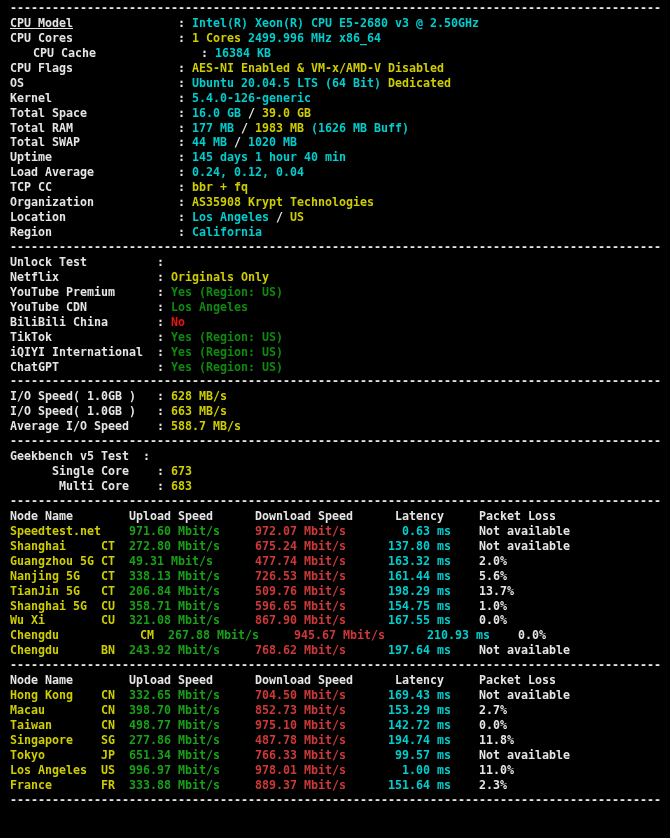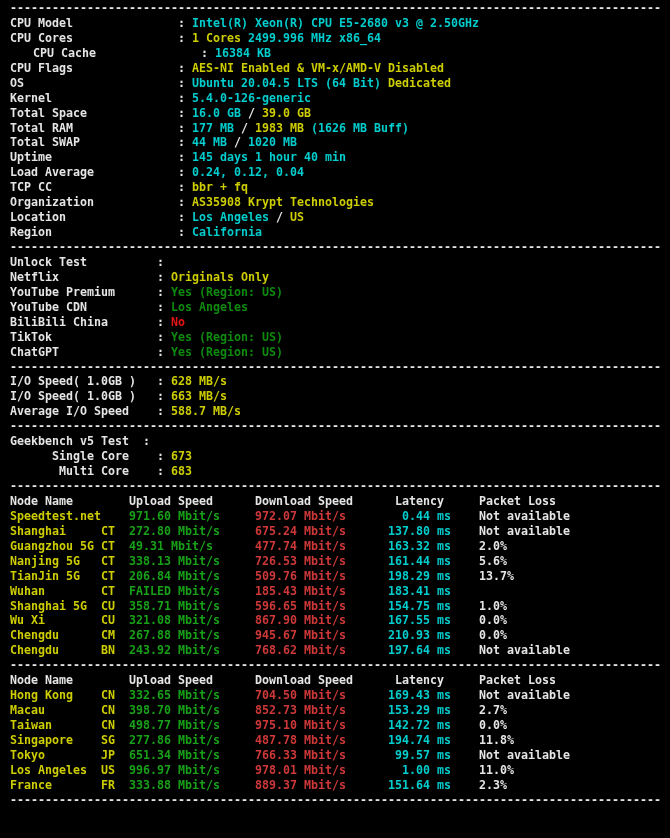--- a/index.html
+++ b/index.html
@@ -16,21 +16,21 @@
     overflow:hidden;
   }
   .line{white-space:pre;height:14.95px;}
   .line span{white-space:pre;}
 </style>
 </head>
 <body>
 
 <div id="terminal">
     <div class="line"><span style="color: rgb(229, 229, 229);">---------------------------------------------------------------------------------------------</span></div>
-    <div class="line"><span style="color: rgb(229, 229, 229);">CPU Model</span><span style="color: rgb(229, 229, 229);">               : </span><span style="color: rgb(0, 205, 205);">Intel(R) Xeon(R) CPU E5-2680 v3 @ 2.50GHz</span></div>
+    <div class="line"><span style="color: rgb(229, 229, 229); text-decoration: underline;">CPU Model</span><span style="color: rgb(229, 229, 229);">               : </span><span style="color: rgb(0, 205, 205);">Intel(R) Xeon(R) CPU E5-2680 v3 @ 2.50GHz</span></div>
     <div class="line"><span style="color: rgb(229, 229, 229);">CPU Cores</span><span style="color: rgb(229, 229, 229);">               : </span><span style="color: rgb(205, 205, 0);">1 Cores </span><span style="color: rgb(0, 205, 205);">2499.996 MHz x86_64</span></div>
     <div class="line"><span style="color: rgb(229, 229, 229); margin-left: 23px;">CPU Cache</span><span style="color: rgb(229, 229, 229);">               : </span><span style="color: rgb(0, 205, 205);">16384 KB</span></div>
     <div class="line"><span style="color: rgb(229, 229, 229);">CPU Flags</span><span style="color: rgb(229, 229, 229);">               : </span><span style="color: rgb(205, 205, 0);">AES-NI Enabled &amp; VM-x/AMD-V Disabled</span></div>
     <div class="line"><span style="color: rgb(229, 229, 229);">OS</span><span style="color: rgb(229, 229, 229);">                      : </span><span style="color: rgb(0, 205, 205);">Ubuntu 20.04.5 LTS (64 Bit) </span><span style="color: rgb(205, 205, 0);">Dedicated</span></div>
     <div class="line"><span style="color: rgb(229, 229, 229);">Kernel</span><span style="color: rgb(229, 229, 229);">                  : </span><span style="color: rgb(0, 205, 205);">5.4.0-126-generic</span></div>
     <div class="line"><span style="color: rgb(229, 229, 229);">Total Space</span><span style="color: rgb(229, 229, 229);">             : </span><span style="color: rgb(0, 205, 205);">16.0 GB </span><span style="color: rgb(229, 229, 229);">/ </span><span style="color: rgb(205, 205, 0);">39.0 GB</span></div>
     <div class="line"><span style="color: rgb(229, 229, 229);">Total RAM</span><span style="color: rgb(229, 229, 229);">               : </span><span style="color: rgb(0, 205, 205);">177 MB </span><span style="color: rgb(229, 229, 229);">/ </span><span style="color: rgb(205, 205, 0);">1983 MB </span><span style="color: rgb(0, 205, 205);">(1626 MB Buff)</span></div>
     <div class="line"><span style="color: rgb(229, 229, 229);">Total SWAP</span><span style="color: rgb(229, 229, 229);">              : </span><span style="color: rgb(0, 205, 205);">44 MB </span><span style="color: rgb(229, 229, 229);">/ </span><span style="color: rgb(0, 205, 205);">1020 MB</span></div>
     <div class="line"><span style="color: rgb(229, 229, 229);">Uptime</span><span style="color: rgb(229, 229, 229);">                  : </span><span style="color: rgb(0, 205, 205);">145 days 1 hour 40 min</span></div>
     <div class="line"><span style="color: rgb(229, 229, 229);">Load Average</span><span style="color: rgb(229, 229, 229);">            : </span><span style="color: rgb(0, 205, 205);">0.24, 0.12, 0.04</span></div>
@@ -38,40 +38,40 @@
     <div class="line"><span style="color: rgb(229, 229, 229);">Organization</span><span style="color: rgb(229, 229, 229);">            : </span><span style="color: rgb(205, 205, 0);">AS35908 Krypt Technologies</span></div>
     <div class="line"><span style="color: rgb(229, 229, 229);">Location</span><span style="color: rgb(229, 229, 229);">                : </span><span style="color: rgb(0, 205, 205);">Los Angeles </span><span style="color: rgb(229, 229, 229);">/ </span><span style="color: rgb(205, 205, 0);">US</span></div>
     <div class="line"><span style="color: rgb(229, 229, 229);">Region</span><span style="color: rgb(229, 229, 229);">                  : </span><span style="color: rgb(0, 205, 205);">California</span></div>
     <div class="line"><span style="color: rgb(229, 229, 229);">---------------------------------------------------------------------------------------------</span></div>
     <div class="line"><span style="color: rgb(229, 229, 229);">Unlock Test</span><span style="color: rgb(229, 229, 229);">          : </span></div>
     <div class="line"><span style="color: rgb(229, 229, 229);">Netflix</span><span style="color: rgb(229, 229, 229);">              : </span><span style="color: rgb(205, 205, 0);">Originals Only</span></div>
     <div class="line"><span style="color: rgb(229, 229, 229);">YouTube Premium</span><span style="color: rgb(229, 229, 229);">      : </span><span style="color: rgb(14, 139, 14);">Yes (Region: US)</span></div>
     <div class="line"><span style="color: rgb(229, 229, 229);">YouTube CDN</span><span style="color: rgb(229, 229, 229);">          : </span><span style="color: rgb(14, 139, 14);">Los Angeles</span></div>
     <div class="line"><span style="color: rgb(229, 229, 229);">BiliBili China</span><span style="color: rgb(229, 229, 229);">       : </span><span style="color: rgb(232, 20, 22);">No</span></div>
     <div class="line"><span style="color: rgb(229, 229, 229);">TikTok</span><span style="color: rgb(229, 229, 229);">               : </span><span style="color: rgb(14, 139, 14);">Yes (Region: US)</span></div>
+    <div class="line"><span style="color: rgb(229, 229, 229);">iQIYI International</span><span style="color: rgb(229, 229, 229);">  : </span><span style="color: rgb(14, 139, 14);">Yes (Region: US)</span></div>
     <div class="line"><span style="color: rgb(229, 229, 229);">ChatGPT</span><span style="color: rgb(229, 229, 229);">              : </span><span style="color: rgb(14, 139, 14);">Yes (Region: US)</span></div>
     <div class="line"><span style="color: rgb(229, 229, 229);">---------------------------------------------------------------------------------------------</span></div>
     <div class="line"><span style="color: rgb(229, 229, 229);">I/O Speed( 1.0GB )</span><span style="color: rgb(229, 229, 229);">   : </span><span style="color: rgb(205, 205, 0);">628 MB/s</span></div>
     <div class="line"><span style="color: rgb(229, 229, 229);">I/O Speed( 1.0GB )</span><span style="color: rgb(229, 229, 229);">   : </span><span style="color: rgb(205, 205, 0);">663 MB/s</span></div>
     <div class="line"><span style="color: rgb(229, 229, 229);">Average I/O Speed</span><span style="color: rgb(229, 229, 229);">    : </span><span style="color: rgb(205, 205, 0);">588.7 MB/s</span></div>
     <div class="line"><span style="color: rgb(229, 229, 229);">---------------------------------------------------------------------------------------------</span></div>
     <div class="line"><span style="color: rgb(229, 229, 229);">Geekbench v5 Test</span><span style="color: rgb(229, 229, 229);">  : </span></div>
     <div class="line"><span style="color: rgb(229, 229, 229);">      Single Core</span><span style="color: rgb(229, 229, 229);">    : </span><span style="color: rgb(205, 205, 0);">673</span></div>
     <div class="line"><span style="color: rgb(229, 229, 229);">       Multi Core</span><span style="color: rgb(229, 229, 229);">    : </span><span style="color: rgb(205, 205, 0);">683</span></div>
     <div class="line"><span style="color: rgb(229, 229, 229);">---------------------------------------------------------------------------------------------</span></div>
     <div class="line"><span style="color: rgb(229, 229, 229);">Node Name</span><span style="color: rgb(229, 229, 229);">        Upload Speed</span><span style="color: rgb(229, 229, 229);">      Download Speed</span><span style="color: rgb(229, 229, 229);">      Latency</span><span style="color: rgb(229, 229, 229);">     Packet Loss</span></div>
-    <div class="line"><span style="color: rgb(205, 205, 0);">Speedtest.net</span><span style="color: rgb(24, 160, 24);">    971.60 Mbit/s</span><span style="color: rgb(206, 56, 56);">     972.07 Mbit/s</span><span style="color: rgb(0, 205, 205);">        0.44 ms</span><span style="color: rgb(229, 229, 229);">    Not available</span></div>
+    <div class="line"><span style="color: rgb(205, 205, 0);">Speedtest.net</span><span style="color: rgb(24, 160, 24);">    971.60 Mbit/s</span><span style="color: rgb(206, 56, 56);">     972.07 Mbit/s</span><span style="color: rgb(0, 205, 205);">        0.63 ms</span><span style="color: rgb(229, 229, 229);">    Not available</span></div>
     <div class="line"><span style="color: rgb(205, 205, 0);">Shanghai</span><span style="color: rgb(205, 205, 0);">     CT</span><span style="color: rgb(24, 160, 24);">  272.80 Mbit/s</span><span style="color: rgb(206, 56, 56);">     675.24 Mbit/s</span><span style="color: rgb(0, 205, 205);">      137.80 ms</span><span style="color: rgb(229, 229, 229);">    Not available</span></div>
     <div class="line"><span style="color: rgb(205, 205, 0);">Guangzhou 5G</span><span style="color: rgb(205, 205, 0);"> CT</span><span style="color: rgb(24, 160, 24);">  49.31 Mbit/s</span><span style="color: rgb(206, 56, 56);">      477.74 Mbit/s</span><span style="color: rgb(0, 205, 205);">      163.32 ms</span><span style="color: rgb(229, 229, 229);">    2.0%</span></div>
     <div class="line"><span style="color: rgb(205, 205, 0);">Nanjing 5G</span><span style="color: rgb(205, 205, 0);">   CT</span><span style="color: rgb(24, 160, 24);">  338.13 Mbit/s</span><span style="color: rgb(206, 56, 56);">     726.53 Mbit/s</span><span style="color: rgb(0, 205, 205);">      161.44 ms</span><span style="color: rgb(229, 229, 229);">    5.6%</span></div>
     <div class="line"><span style="color: rgb(205, 205, 0);">TianJin 5G</span><span style="color: rgb(205, 205, 0);">   CT</span><span style="color: rgb(24, 160, 24);">  206.84 Mbit/s</span><span style="color: rgb(206, 56, 56);">     509.76 Mbit/s</span><span style="color: rgb(0, 205, 205);">      198.29 ms</span><span style="color: rgb(229, 229, 229);">    13.7%</span></div>
-    <div class="line"><span style="color: rgb(205, 205, 0);">Wuhan</span><span style="color: rgb(205, 205, 0);">        CT</span><span style="color: rgb(24, 160, 24);">  FAILED Mbit/s</span><span style="color: rgb(206, 56, 56);">     185.43 Mbit/s</span><span style="color: rgb(0, 205, 205);">      183.41 ms</span></div>
     <div class="line"><span style="color: rgb(205, 205, 0);">Shanghai 5G</span><span style="color: rgb(205, 205, 0);">  CU</span><span style="color: rgb(24, 160, 24);">  358.71 Mbit/s</span><span style="color: rgb(206, 56, 56);">     596.65 Mbit/s</span><span style="color: rgb(0, 205, 205);">      154.75 ms</span><span style="color: rgb(229, 229, 229);">    1.0%</span></div>
     <div class="line"><span style="color: rgb(205, 205, 0);">Wu Xi</span><span style="color: rgb(205, 205, 0);">        CU</span><span style="color: rgb(24, 160, 24);">  321.08 Mbit/s</span><span style="color: rgb(206, 56, 56);">     867.90 Mbit/s</span><span style="color: rgb(0, 205, 205);">      167.55 ms</span><span style="color: rgb(229, 229, 229);">    0.0%</span></div>
-    <div class="line"><span style="color: rgb(205, 205, 0);">Chengdu</span><span style="color: rgb(205, 205, 0);">      CM</span><span style="color: rgb(24, 160, 24);">  267.88 Mbit/s</span><span style="color: rgb(206, 56, 56); margin-top: 25px;">     945.67 Mbit/s</span><span style="color: rgb(0, 205, 205);">      210.93 ms</span><span style="color: rgb(229, 229, 229);">    0.0%</span></div>
+    <div class="line"><span style="color: rgb(205, 205, 0);">Chengdu</span><span style="color: rgb(205, 205, 0); padding-left: 39px;">      CM</span><span style="color: rgb(24, 160, 24);">  267.88 Mbit/s</span><span style="color: rgb(206, 56, 56); margin-top: 25px;">     945.67 Mbit/s</span><span style="color: rgb(0, 205, 205);">      210.93 ms</span><span style="color: rgb(229, 229, 229);">    0.0%</span></div>
     <div class="line"><span style="color: rgb(205, 205, 0);">Chengdu</span><span style="color: rgb(205, 205, 0);">      BN</span><span style="color: rgb(24, 160, 24);">  243.92 Mbit/s</span><span style="color: rgb(206, 56, 56);">     768.62 Mbit/s</span><span style="color: rgb(0, 205, 205);">      197.64 ms</span><span style="color: rgb(229, 229, 229);">    Not available</span></div>
     <div class="line"><span style="color: rgb(229, 229, 229);">---------------------------------------------------------------------------------------------</span></div>
     <div class="line"><span style="color: rgb(229, 229, 229);">Node Name</span><span style="color: rgb(229, 229, 229);">        Upload Speed</span><span style="color: rgb(229, 229, 229);">      Download Speed</span><span style="color: rgb(229, 229, 229);">      Latency</span><span style="color: rgb(229, 229, 229);">     Packet Loss</span></div>
     <div class="line"><span style="color: rgb(205, 205, 0);">Hong Kong</span><span style="color: rgb(205, 205, 0);">    CN</span><span style="color: rgb(24, 160, 24);">  332.65 Mbit/s</span><span style="color: rgb(206, 56, 56);">     704.50 Mbit/s</span><span style="color: rgb(0, 205, 205); margin-top: 40px;">      169.43 ms</span><span style="color: rgb(229, 229, 229);">    Not available</span></div>
     <div class="line"><span style="color: rgb(205, 205, 0);">Macau</span><span style="color: rgb(205, 205, 0);">        CN</span><span style="color: rgb(24, 160, 24);">  398.70 Mbit/s</span><span style="color: rgb(206, 56, 56);">     852.73 Mbit/s</span><span style="color: rgb(0, 205, 205);">      153.29 ms</span><span style="color: rgb(229, 229, 229);">    2.7%</span></div>
     <div class="line"><span style="color: rgb(205, 205, 0);">Taiwan</span><span style="color: rgb(205, 205, 0);">       CN</span><span style="color: rgb(24, 160, 24);">  498.77 Mbit/s</span><span style="color: rgb(206, 56, 56);">     975.10 Mbit/s</span><span style="color: rgb(0, 205, 205);">      142.72 ms</span><span style="color: rgb(229, 229, 229);">    0.0%</span></div>
     <div class="line"><span style="color: rgb(205, 205, 0);">Singapore</span><span style="color: rgb(205, 205, 0);">    SG</span><span style="color: rgb(24, 160, 24);">  277.86 Mbit/s</span><span style="color: rgb(206, 56, 56);">     487.78 Mbit/s</span><span style="color: rgb(0, 205, 205);">      194.74 ms</span><span style="color: rgb(229, 229, 229);">    11.8%</span></div>
     <div class="line"><span style="color: rgb(205, 205, 0);">Tokyo</span><span style="color: rgb(205, 205, 0);">        JP</span><span style="color: rgb(24, 160, 24);">  651.34 Mbit/s</span><span style="color: rgb(206, 56, 56);">     766.33 Mbit/s</span><span style="color: rgb(0, 205, 205);">       99.57 ms</span><span style="color: rgb(229, 229, 229);">    Not available</span></div>
     <div class="line"><span style="color: rgb(205, 205, 0);">Los Angeles</span><span style="color: rgb(205, 205, 0);">  US</span><span style="color: rgb(24, 160, 24);">  996.97 Mbit/s</span><span style="color: rgb(206, 56, 56);">     978.01 Mbit/s</span><span style="color: rgb(0, 205, 205);">        1.00 ms</span><span style="color: rgb(229, 229, 229);">    11.0%</span></div>
     <div class="line"><span style="color: rgb(205, 205, 0);">France</span><span style="color: rgb(205, 205, 0);">       FR</span><span style="color: rgb(24, 160, 24);">  333.88 Mbit/s</span><span style="color: rgb(206, 56, 56);">     889.37 Mbit/s</span><span style="color: rgb(0, 205, 205);">      151.64 ms</span><span style="color: rgb(229, 229, 229);">    2.3%</span></div>

